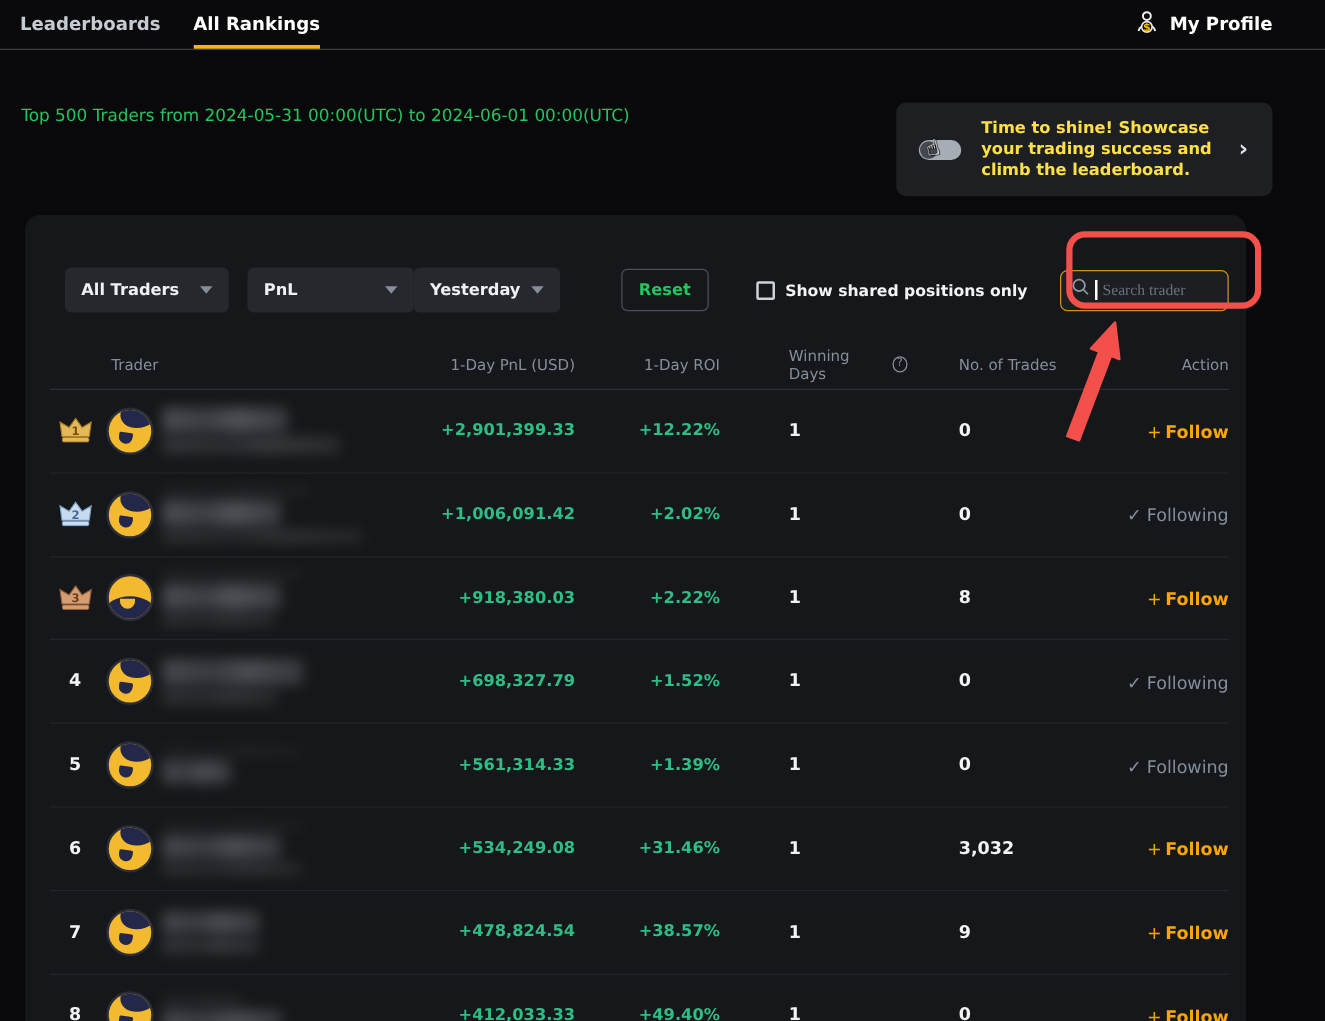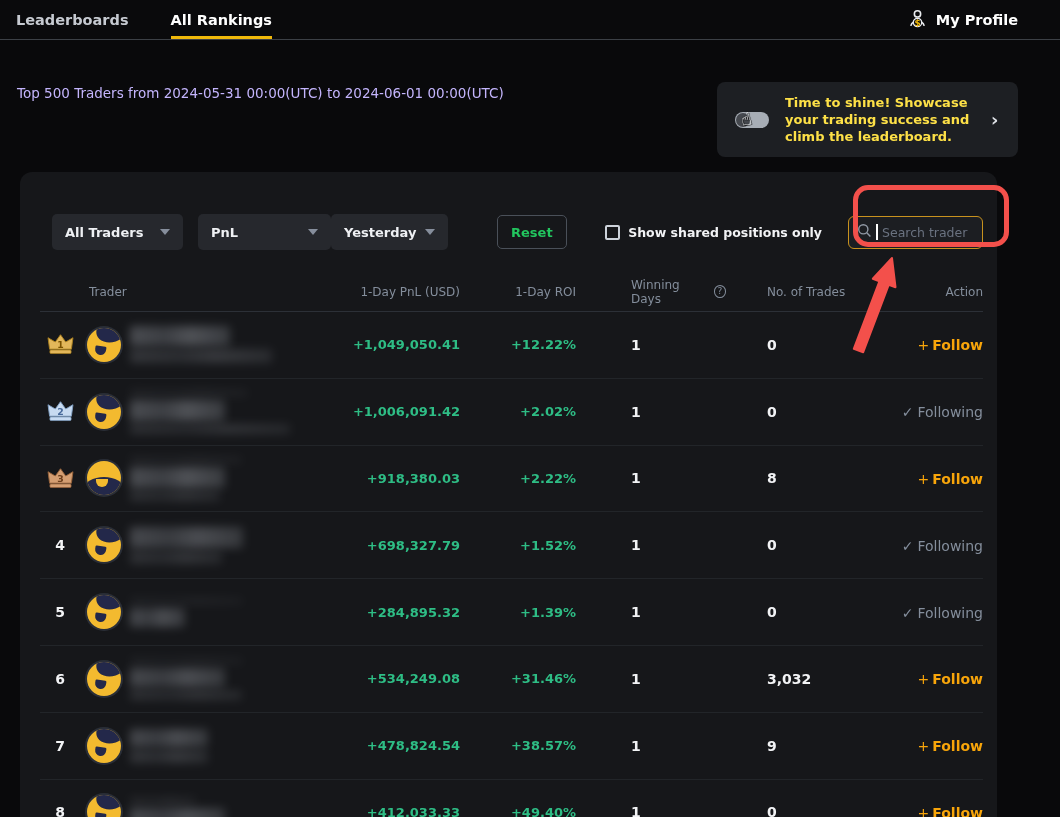--- a/index.html
+++ b/index.html
@@ -2,33 +2,33 @@
 <html><head>
 <meta charset="utf-8">
 <style>
   * { margin:0; padding:0; box-sizing:border-box; }
   html,body { width:1060px; height:817px; overflow:hidden; background:#09090b;
     font-family:"DejaVu Sans","Liberation Sans",sans-serif; color:#eaecef; }
 
   
   .topnav { height:40px; display:flex; align-items:center; padding:0 42px 0 16px;
     border-bottom:1px solid #3c4046; background:#0a0a0c; }
-  .nav-tabs { display:flex; gap:42px; height:100%; }
+  .nav-tabs { display:flex; gap:26px; height:100%; }
   .nav-tab { display:flex; align-items:center; height:100%; font-size:14.5px; font-weight:bold;
     color:#c6cad1; cursor:pointer; position:relative; }
   .nav-tab.active { color:#ffffff; }
   .nav-tab.active::after { content:""; position:absolute; left:0; right:0; bottom:0;
     height:3px; background:#f0b90b; }
   .nav-right { margin-left:auto; display:flex; align-items:center; gap:8px; font-size:14.5px;
     font-weight:bold; color:#fff; cursor:pointer; }
 
   
   .page-head { padding:28px 0 0 17px; }
   .page-title { font-size:26px; font-weight:bold; color:#f7f8f9; letter-spacing:.2px; }
-  .page-sub { margin-top:17px; font-size:13.5px; color:#c4b5fd; }
+  .page-sub { margin-top:17px; font-size:13.5px; color:#22c55e; }
 
   
   .banner { position:absolute; left:717px; top:82px; width:301px; height:75px;
     background:#1d1f23; border-radius:8px; display:flex; align-items:center;
     padding:0 10px 0 18px; gap:16px; }
   .toggle { position:relative; width:34px; height:16px; background:#a7adb5; border-radius:9px;
     flex:0 0 auto; cursor:pointer; }
   .toggle .knob { position:absolute; left:1px; top:1px; width:14px; height:14px;
     border-radius:50%; background:#45484e; }
   .hand-cursor { position:absolute; left:24px; top:27px; font-size:17px; color:#fff;
@@ -52,21 +52,21 @@
     border-top:6px solid #868e9c; }
   .reset-btn { margin-left:23px; height:34px; padding:0 13px; background:transparent;
     border:1px solid #4a5059; border-radius:5px; color:#22c55e; font-size:13px; font-weight:bold;
     font-family:inherit; cursor:pointer; }
 
   .filter-right { margin-left:auto; display:flex; align-items:center; }
   .checkbox-wrap { display:flex; align-items:center; gap:8px; cursor:pointer; }
   .checkbox { width:15px; height:15px; border:2px solid #cdd3db; border-radius:2px; background:transparent; }
   .checkbox-label { font-size:12.5px; font-weight:bold; color:#f2f3f5; }
   .search-box { position:relative; margin-left:26px; width:135px; height:33px; background:#1c1e22;
-    border:1px solid #c8921e; border-radius:6px; display:flex; align-items:center; padding:0 8px; gap:4px; }
+    border:1px solid #c8921e; border-radius:6px; display:flex; align-items:center; padding:0 8px; gap:4px;font-family:Liberation Serif, serif; }
   .search-box input { background:transparent; border:none; outline:none; color:#e6e8ea;
     font-size:12.5px; width:90px; font-family:inherit; }
   .search-box input::placeholder { color:#6a7280; }
   .text-caret { width:2px; height:16px; background:#ffffff; }
 
   
   .annotation-box { position:absolute; left:853px; top:185px; width:156px; height:62px;
     border:5px solid #f3504b; border-radius:15px; pointer-events:none; z-index:5; }
   .annotation-arrow { position:absolute; left:840px; top:252px; pointer-events:none; z-index:5; }
 
@@ -205,21 +205,21 @@
               <text x="13" y="14.2" text-anchor="middle" font-size="9" font-weight="bold" fill="#7a5200">1</text>
             </svg>
           </div>
     <div>
       <div class="avatar avatar-hair"></div>
     </div>
     <div class="name-cell">
             <div class="blur-line" style="width: 100px; height: 20px; opacity: 0.6;"></div>
             <div class="blur-line" style="width: 142px; height: 14px; opacity: 0.35;"></div>
           </div>
-    <div class="pnl-cell">+1,049,050.41</div>
+    <div class="pnl-cell">+2,901,399.33</div>
     <div class="roi-cell">+12.22%</div>
     <div class="days-cell">1</div>
     <div class="trades-cell">0</div>
     <div class="action-cell"><span class="follow-link"><span class="plus">+</span>Follow</span></div>
   </div>
         <div class="tgrid trow">
     <div class="rank-cell">
             <svg width="27" height="23" viewBox="0 0 26 22">
               <path d="M2.5 15.5 L1 4.5 L8 8.6 L13 1.6 L18 8.6 L25 4.5 L23.5 15.5 Z" fill="#c8dbf1" stroke="#7f9fc2" stroke-width="0.9"></path>
               <rect x="2.8" y="16.3" width="20.4" height="3.4" rx="1" fill="#c8dbf1" stroke="#7f9fc2" stroke-width="0.7"></rect>
@@ -283,21 +283,21 @@
     <div class="rank-cell">
             <span class="rank-num">5</span>
           </div>
     <div>
       <div class="avatar avatar-hair"></div>
     </div>
     <div class="name-cell">
             <div class="blur-line" style="width: 113px; height: 8px; opacity: 0.12;"></div>
             <div class="blur-line" style="width: 55px; height: 19px; opacity: 0.55;"></div>
           </div>
-    <div class="pnl-cell">+284,895.32</div>
+    <div class="pnl-cell">+561,314.33</div>
     <div class="roi-cell">+1.39%</div>
     <div class="days-cell">1</div>
     <div class="trades-cell">0</div>
     <div class="action-cell"><span class="following-label"><span class="check">✓</span>Following</span></div>
   </div>
         <div class="tgrid trow">
     <div class="rank-cell">
             <span class="rank-num">6</span>
           </div>
     <div>

